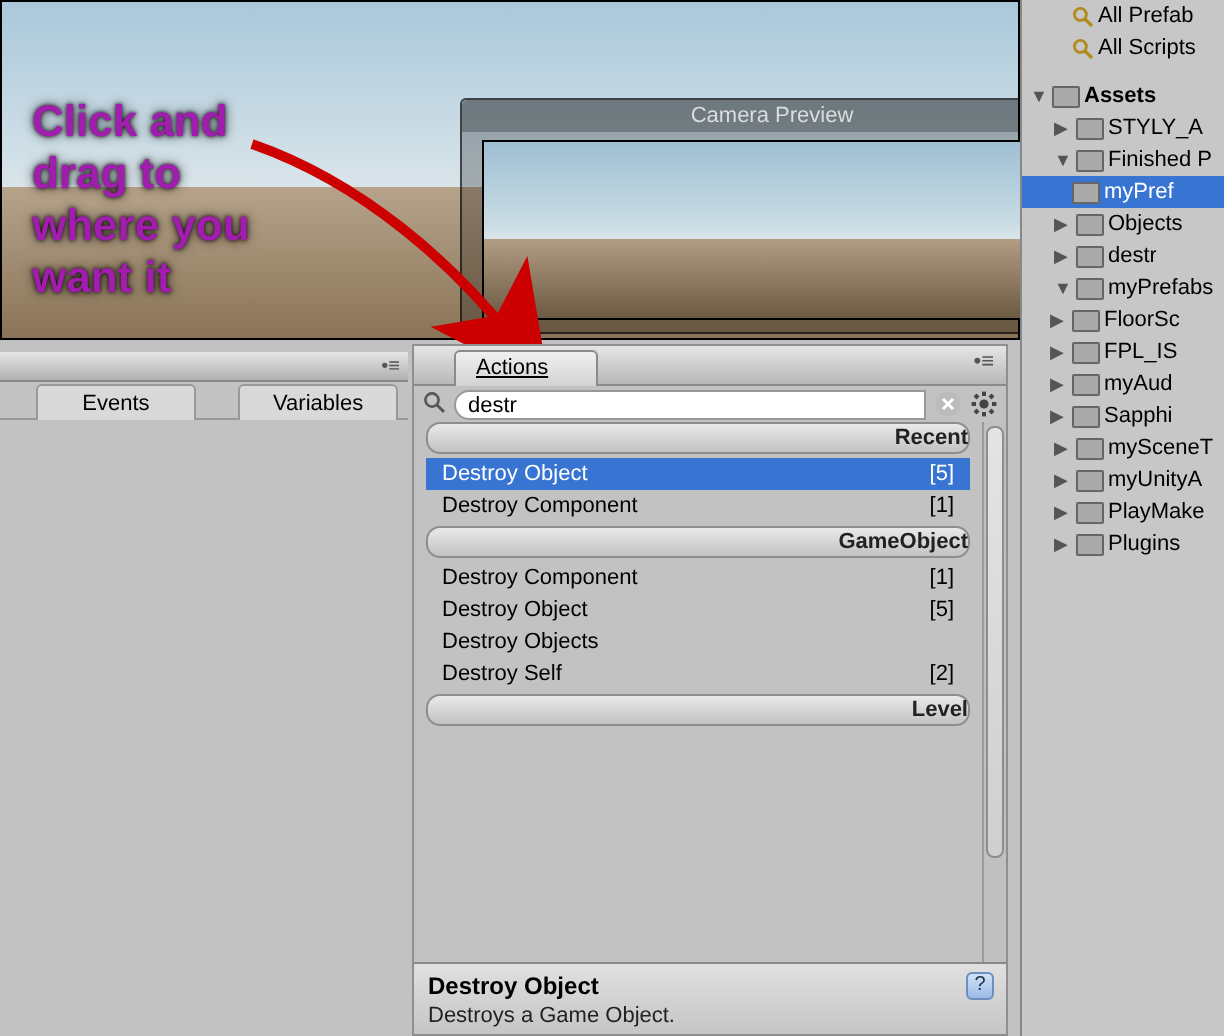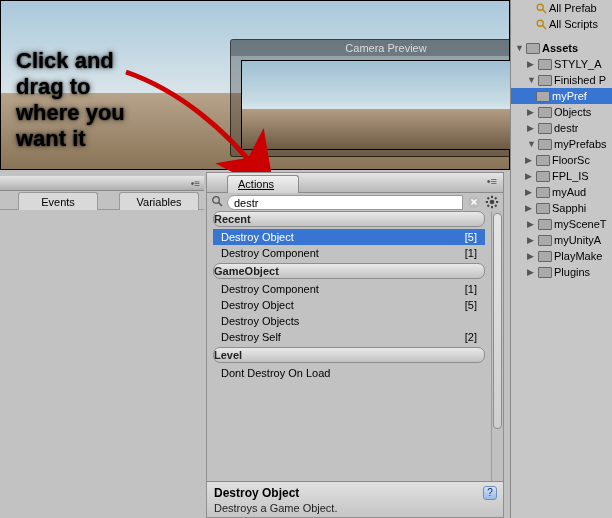--- a/index.html
+++ b/index.html
@@ -1,25 +1,25 @@
 <!DOCTYPE html>
 <html><head>
 <meta charset="utf-8">
 <style>
 * { margin: 0; padding: 0; box-sizing: border-box; font-family: "Lucida Grande", Arial, sans-serif; font-size: 11px; }
 html, body { width: 612px; height: 518px; overflow: hidden; background: #c2c2c2; }
 .root { position: relative; width: 612px; height: 518px; }
 
 
 .scene { position: absolute; left: 0; top: 0; width: 510px; height: 170px; background: linear-gradient(#a9c8da, #ccdde6 40%, #d9e4e9 55%, #b6a38a 55%, #8a7457 100%); border: 1px solid #000; }
-.camera-panel { position: absolute; left: 229px; top: 38px; width: 312px; height: 118px; border: 1px solid rgba(0,0,0,0.6); border-radius: 3px; background: rgba(0,0,0,0.25); }
+.camera-panel { position: absolute; left: 229px; top: 48px; width: 312px; height: 118px; border: 1px solid rgba(0,0,0,0.6); border-radius: 3px; background: rgba(0,0,0,0.25); }
 .camera-title { text-align: center; color: #ddd; font-size: 11px; height: 16px; line-height: 16px; background: rgba(0,0,0,0.25); border-radius: 3px 3px 0 0; }
 .camera-inner { position: absolute; left: 10px; right: 10px; top: 20px; bottom: 6px; border: 1px solid #000; background: linear-gradient(#9fbfd3, #c7dbe3 45%, #dae5eb 55%, #b29d83 55%, #6d5a43 100%); }
 
-.callout { position: absolute; left: 16px; top: 48px; width: 140px; color: #000000; font-size: 22px; line-height: 26px; font-weight: bold; text-shadow: 0 0 6px rgba(0,0,0,0.7), 0 0 2px rgba(0,0,0,0.9); }
+.callout { position: absolute; left: 16px; top: 48px; width: 140px; color: #a21caf; font-size: 22px; line-height: 26px; font-weight: bold; text-shadow: 0 0 6px rgba(0,0,0,0.7), 0 0 2px rgba(0,0,0,0.9); }
 
 
 .arrow-svg { position: absolute; left: 118px; top: 60px; width: 170px; height: 140px; pointer-events: none; }
 
 
 .strip-left { position: absolute; left: 0; top: 176px; width: 204px; height: 15px; background: linear-gradient(#e5e5e5, #b0b0b0); border-bottom: 1px solid #888; }
 .strip-left .dots { position: absolute; right: 4px; top: 2px; color: #555; font-size: 10px; }
 
 .tabs-left { position: absolute; left: 0; top: 192px; width: 204px; height: 18px; background: #c2c2c2; border-bottom: 1px solid #999; }
 .tabs-left .tab { display: inline-block; width: 80px; text-align: center; height: 18px; line-height: 18px; background: #d9d9d9; border: 1px solid #999; border-bottom: none; margin-left: 18px; border-radius: 3px 3px 0 0; cursor: default; }
@@ -30,21 +30,21 @@
 .actions-tab-row { height: 20px; background: linear-gradient(#e5e5e5, #b8b8b8); border-bottom: 1px solid #8b8b8b; position: relative; }
 .actions-tab { position: absolute; left: 20px; top: 2px; height: 18px; padding: 0 24px 0 10px; background: linear-gradient(#f0f0f0, #d2d2d2); border: 1px solid #8b8b8b; border-bottom: none; border-radius: 3px 3px 0 0; line-height: 16px; text-decoration: underline; }
 .actions-tab-row .dots { position: absolute; right: 6px; top: 2px; color: #555; }
 
 .search-row { height: 18px; display: flex; align-items: flex-start; padding: 2px 4px; gap: 4px; }
 .search-icon { width: 12px; height: 12px; }
 .search-input { flex: 1; height: 15px; border: 1px solid #999; border-radius: 8px 0 0 8px; background: #fff; padding: 0 6px; font-size: 11px; outline: none; }
 .clear-btn { width: 14px; height: 14px; border-radius: 50%; background: none; border: none; cursor: pointer; }
 .gear { width: 14px; height: 14px; cursor: pointer; }
 
-.group-hdr { height: 16px; margin: 2px 6px; background: linear-gradient(#e9e9e9, #c2c2c2); border: 1px solid #8e8e8e; border-radius: 7px; text-align: left; line-height: 14px; font-weight: bold; font-size: 11px; color: #222; }
+.group-hdr { height: 16px; margin: 2px 6px; background: linear-gradient(#e9e9e9, #c2c2c2); border: 1px solid #8e8e8e; border-radius: 7px; text-align: right; line-height: 14px; font-weight: bold; font-size: 11px; color: #222; }
 
 .action-row { height: 16px; margin: 0 6px; padding: 0 8px; display: flex; justify-content: space-between; align-items: center; cursor: default; }
 .action-row.selected { background: #3874d1; color: #fff; }
 .action-label { white-space: nowrap; overflow: hidden; }
 .action-count { color: inherit; }
 
 .info-box { position: absolute; left: 0; right: 0; bottom: 0; border-top: 1px solid #8a8a8a; background: linear-gradient(#e0e0e0, #c5c5c5); height: 36px; padding: 4px 7px; }
 .info-title { font-weight: bold; font-size: 12px; }
 .info-desc { font-size: 11px; color: #222; margin-top: 2px; }
 .info-help { position: absolute; right: 6px; top: 4px; width: 14px; height: 14px; border: 1px solid #6d8fbf; border-radius: 3px; background: linear-gradient(#cfe2fa, #9dbbe6); text-align: center; line-height: 12px; font-size: 10px; color: #234; cursor: pointer; }
@@ -151,24 +151,20 @@
         </div>
         <div class="action-row">
           <span class="action-label">Destroy Objects</span>
           <span class="action-count"></span>
         </div>
         <div class="action-row">
           <span class="action-label">Destroy Self</span>
           <span class="action-count">[2]</span>
         </div>
         <div class="group-hdr">Level</div>
-        <div class="action-row">
-          <span class="action-label">Dont Destroy On Load</span>
-          <span class="action-count"></span>
-        </div>
       </div>
 
     <div class="vscroll">
         <div class="thumb"></div>
       </div>
 
     <div class="info-box">
       <div class="info-title">Destroy Object</div>
       <div class="info-desc">Destroys a Game Object.</div>
       <div class="info-help">?</div>

